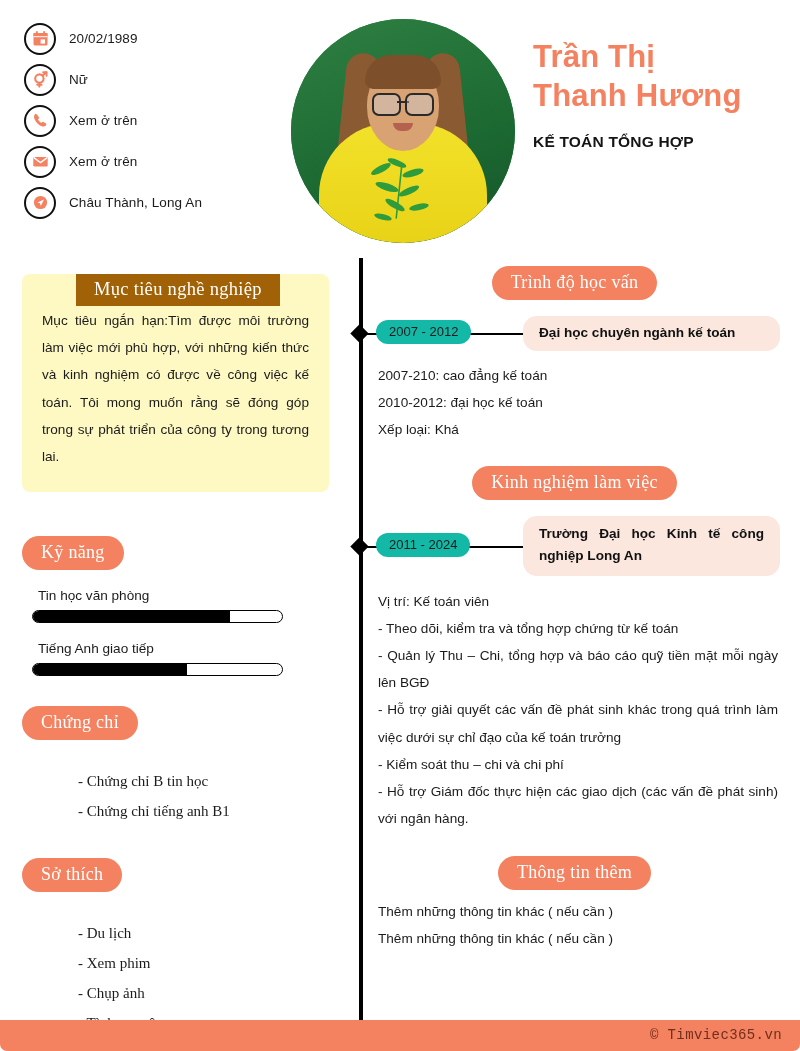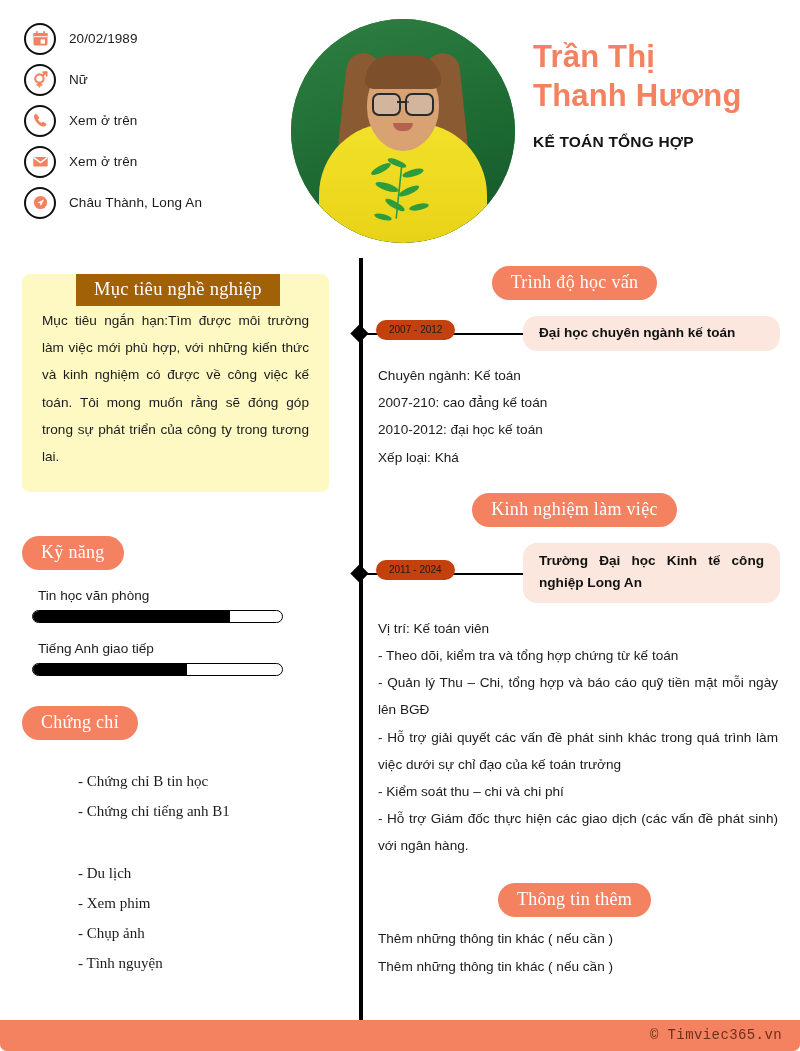--- a/index.html
+++ b/index.html
@@ -114,22 +114,22 @@
   
   .r-head-wrap{text-align:center;}
   .tl-row{position:relative;margin-top:14px;height:auto;min-height:30px;}
   .tl-diamond{
     position:absolute;left:4px;top:11px;width:13px;height:13px;background:#000;
     transform:rotate(45deg);
   }
   .tl-connect{position:absolute;left:17px;top:17px;height:2px;background:#000;}
   .date-pill{
     position:absolute;left:27px;top:4px;
-    background:#c2410c;border-radius:14px;padding:4px 13px 5px;
-    font-size:10px;color:#1b1b1b;white-space:nowrap;z-index:2;
+    background:#14b8a6;border-radius:14px;padding:4px 13px 5px;
+    font-size:13px;color:#1b1b1b;white-space:nowrap;z-index:2;
   }
   .title-pill{
     position:absolute;left:174px;top:0;right:20px;
     background:#fbe7de;border-radius:14px;padding:6px 16px 7px;
     font-size:13.6px;font-weight:700;color:#111;text-align:justify;
     line-height:1.62;z-index:2;
   }
   .title-pill.two-line{padding:7px 16px 9px;}
   .detail{margin:0 22px 0 29px;}
   .detail p{margin:0;font-size:13.6px;line-height:2.0;text-align:justify;}
@@ -281,20 +281,21 @@
 
       <div class="sec sec-gap-2">
         <span class="pill-head">Chứng chỉ</span>
         <ul class="list">
           <li>- Chứng chỉ B tin học</li>
           <li>- Chứng chỉ tiếng anh B1</li>
         </ul>
       </div>
 
       <div class="sec sec-gap-3">
+        <span class="pill-head">Sở thích</span>
         <ul class="list">
           <li>- Du lịch</li>
           <li>- Xem phim</li>
           <li>- Chụp ảnh</li>
           <li>- Tình nguyện</li>
         </ul>
       </div>
     </div>
 
     <div class="right-col">
@@ -306,21 +307,20 @@
         </div>
 
         <div class="tl-row" style="margin-top:16px;height:34px;">
           <span class="tl-diamond"></span>
           <span class="tl-connect" style="width:162px;"></span>
           <span class="date-pill">2007 - 2012</span>
           <span class="title-pill">Đại học chuyên ngành kế toán</span>
         </div>
 
         <div class="detail" style="margin-top:12px;">
-          <p>Chuyên ngành: Kế toán</p>
           <p>2007-210: cao đẳng kế toán</p>
           <p>2010-2012: đại học kế toán</p>
           <p>Xếp loại: Khá</p>
         </div>
       </div>
 
       <div style="margin-top:22px;">
         <div class="r-head-wrap">
           <span class="pill-head">Kinh nghiệm làm việc</span>
         </div>

